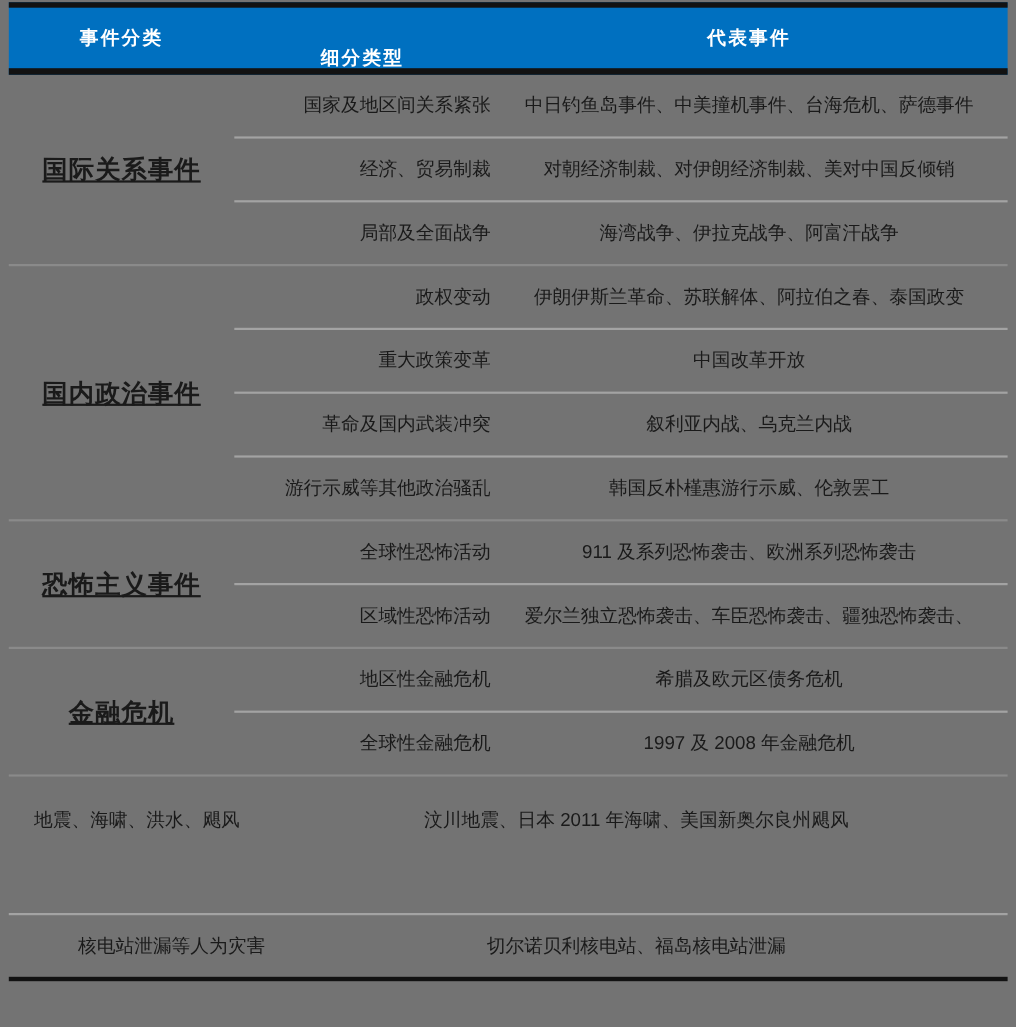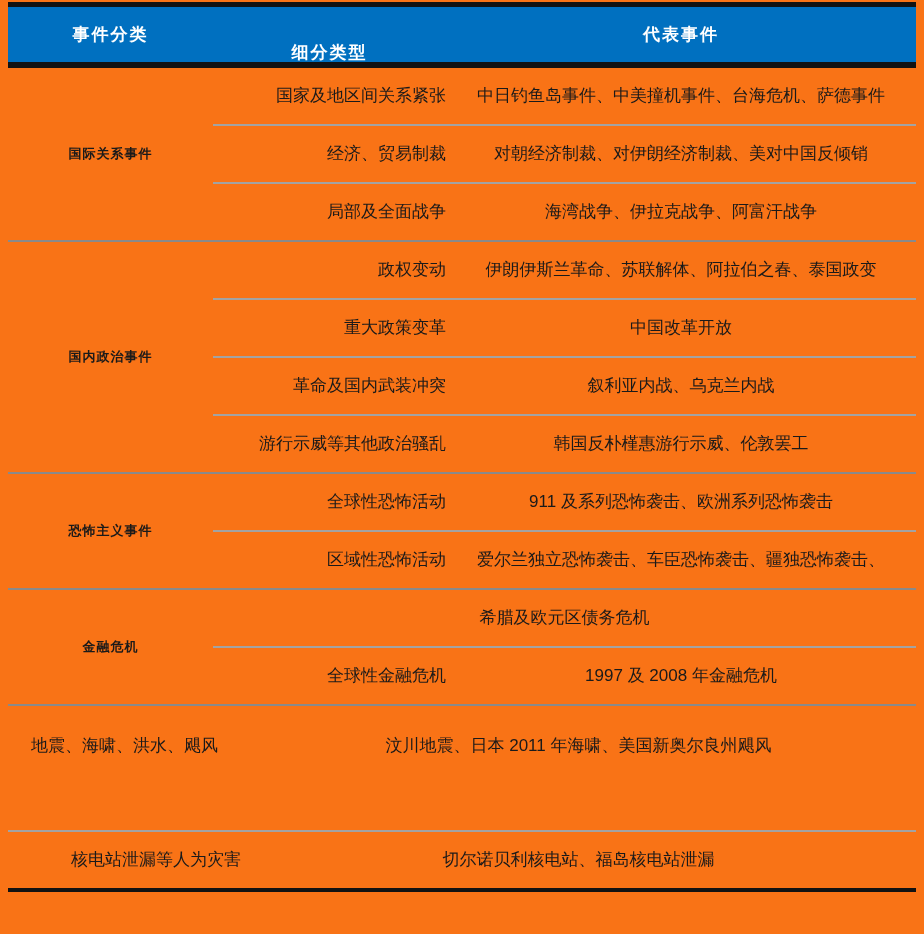--- a/index.html
+++ b/index.html
@@ -5,21 +5,21 @@
   html, body {
     margin: 0;
     padding: 0;
     background: #ffffff;
     font-family: "Liberation Sans", "DejaVu Sans", sans-serif;
     color: #1a1a1a;
   }
   .page {
     width: 924px;
     height: 934px;
-    background: #f97316;
+    background: #737373;
     box-sizing: border-box;
     padding: 2px 8px 0 8px;
     overflow: hidden;
   }
   .event-table {
     width: 908px;
     border-bottom: 4px solid #121212;
   }
   
   .thead {
@@ -51,22 +51,23 @@
   .group + .group {
     border-top: 2px solid #8a8a8a;
   }
   .cat-cell {
     width: 205px;
     display: flex;
     align-items: center;
     justify-content: center;
     text-align: center;
     font-weight: bold;
-    font-size: 13px;
+    font-size: 23px;
     letter-spacing: 1px;
+    text-decoration: underline;
   }
   .rows {
     flex: 1;
     display: flex;
     flex-direction: column;
   }
   .sub-row {
     display: flex;
     min-height: 56px;
     align-items: stretch;
@@ -184,20 +185,23 @@
                 <div class="line">区域性恐怖活动</div>
               </div>
               <div class="cell events-cell">爱尔兰独立恐怖袭击、车臣恐怖袭击、疆独恐怖袭击、</div>
             </div>
           </div>
         </div>
         <div class="group">
           <div class="cat-cell">金融危机</div>
           <div class="rows">
             <div class="sub-row">
+              <div class="cell subtype-cell">
+                <div class="line">地区性金融危机</div>
+              </div>
               <div class="cell events-cell">希腊及欧元区债务危机</div>
             </div>
             <div class="sub-row">
               <div class="cell subtype-cell">
                 <div class="line">全球性金融危机</div>
               </div>
               <div class="cell events-cell">1997 及 2008 年金融危机</div>
             </div>
           </div>
         </div>

